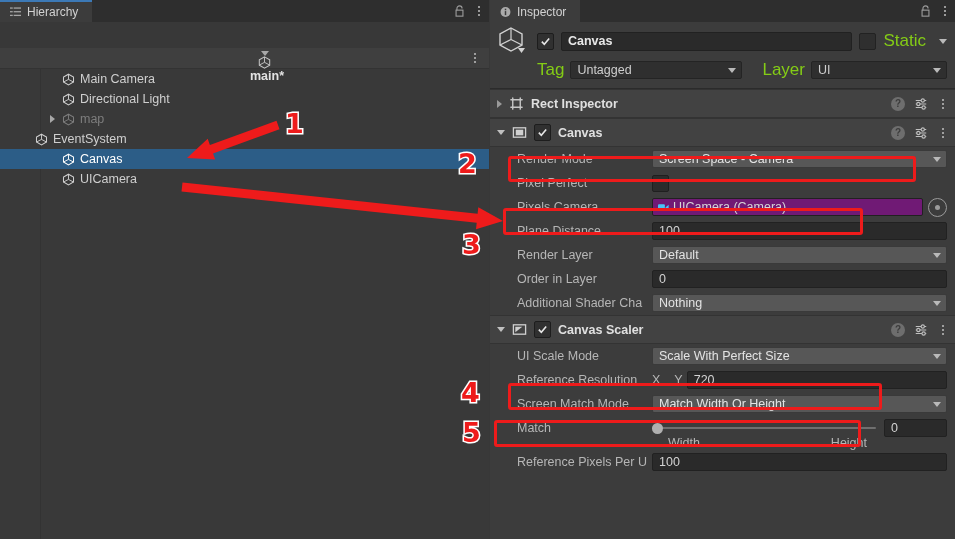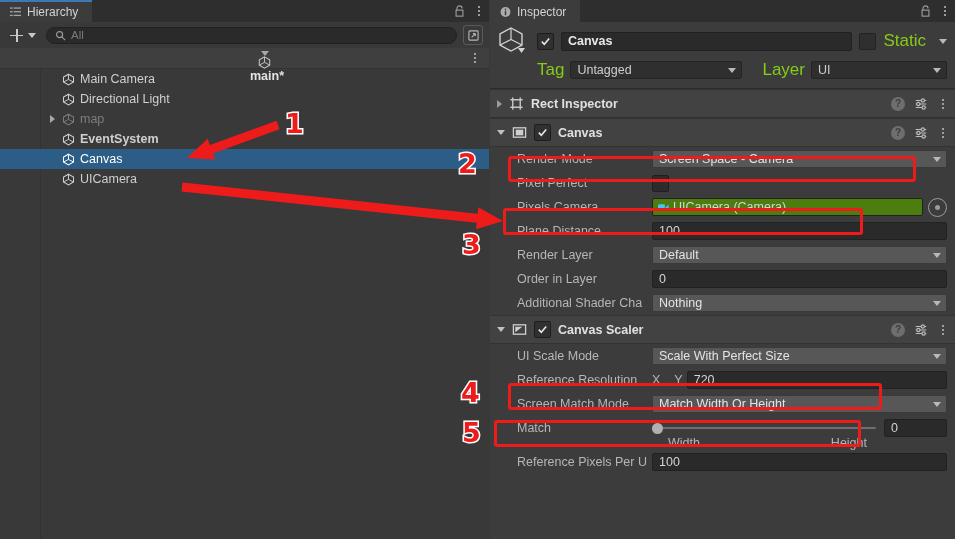--- a/index.html
+++ b/index.html
@@ -92,21 +92,21 @@
     height:18px;background:#2a2a2a;border:1px solid #212121;border-radius:2px;
     display:flex;align-items:center;padding:0 6px;color:#d3d3d3;font-size:12.5px;box-sizing:border-box;flex:1;
   }
   .flat{
     height:18px;background:#575757;border:1px solid #3a3a3a;border-radius:2px;
     display:flex;align-items:center;justify-content:space-between;padding:0 5px 0 6px;
     color:#e3e3e3;font-size:12.5px;box-sizing:border-box;flex:1;
   }
   .smallchk{width:15px;height:15px;background:#2c2c2c;border:1px solid #1f1f1f;border-radius:2px;}
   .objfield{
-    height:18px;background:#4d7c0f;border:1px solid #212121;border-radius:2px;flex:1;
+    height:18px;background:#701a75;border:1px solid #212121;border-radius:2px;flex:1;
     display:flex;align-items:center;gap:4px;padding:0 5px;color:#d6d6d6;font-size:12.5px;box-sizing:border-box;
   }
   .camicon{width:11px;height:9px;flex:none;}
   .selbtn{width:17px;height:17px;border-radius:50%;border:1.5px solid #9b9b9b;display:flex;align-items:center;justify-content:center;flex:none;margin-left:5px;}
   .selbtn i{width:5px;height:5px;border-radius:50%;background:#9b9b9b;display:block;}
 
   .xy{display:flex;align-items:center;gap:4px;flex:1;}
   .axlbl{color:#b6b6b6;font-size:12.5px;}
   .slider{flex:1;height:18px;display:flex;align-items:center;position:relative;}
   .strack{height:2px;background:#6f6f6f;width:100%;border-radius:1px;}
@@ -146,39 +146,20 @@
         <rect x="2" y="6" width="8" height="7" fill="none" stroke="#c0c0c0" stroke-width="1.3"></rect>
       </svg>
       <span class="kebab">
           <i></i>
           <i></i>
           <i></i>
         </span>
     </div>
   </div>
 
-  <div class="h-toolbar">
-    <div class="plusbtn">
-      <span class="plus"></span>
-      <span class="caret-d"></span>
-    </div>
-    <div class="searchbox">
-      <svg class="srch" viewBox="0 0 12 12">
-        <circle cx="5" cy="5" r="3.3" fill="none" stroke="#9a9a9a" stroke-width="1.3"></circle>
-        <line x1="7.5" y1="7.5" x2="11" y2="11" stroke="#9a9a9a" stroke-width="1.3"></line>
-      </svg>
-      <span>All</span>
-    </div>
-    <div class="winbtn">
-      <svg width="11" height="11" viewBox="0 0 12 12">
-        <rect x="1" y="1" width="10" height="10" rx="1" fill="none" stroke="#b8b8b8" stroke-width="1.2"></rect>
-        <path d="M4 8 L8 4 M8 4 H5.4 M8 4 V6.6" stroke="#b8b8b8" stroke-width="1.2" fill="none"></path>
-      </svg>
-    </div>
-  </div>
 
   <div class="h-list">
     <div class="hsep"></div>
 
     <div class="hrow scene" style="padding-left:45px;flex-direction:column;">
       <span class="foldarrow open"></span>
       <svg class="goicon" viewBox="0 0 14 14">
         <polygon points="7,1 12.6,4.2 12.6,9.8 7,13 1.4,9.8 1.4,4.2" fill="none" stroke="#c6c6c6" stroke-width="1.1"></polygon>
         <path d="M7 1 L7 6.8 M7 6.8 L1.4 9.8 M7 6.8 L12.6 9.8" stroke="#c6c6c6" stroke-width="1"></path>
       </svg>
@@ -212,21 +193,21 @@
         <div class="hrow dim" style="padding-left: 62px;">
           <span class="foldarrow" style="position:absolute;left:50px;"></span>
           <span style="display:inline-flex;align-items:center;color:#7d7d7d;">
             <svg class="goicon" viewBox="0 0 14 14">
               <polygon points="7,1.3 12.4,4.4 12.4,9.7 7,12.8 1.6,9.7 1.6,4.4" fill="none" stroke="currentColor" stroke-width="1.1"></polygon>
               <path d="M7 1.3 L7 6.9 M7 6.9 L1.6 9.7 M7 6.9 L12.4 9.7" stroke="currentColor" stroke-width="1" fill="none"></path>
             </svg>
           </span>
           <span>map</span>
         </div>
-        <div class="hrow" style="padding-left: 62px; font-weight: bold;">
+        <div class="hrow" style="padding-left: 35px;">
           <span style="display:inline-flex;align-items:center;color:#cfcfcf;">
             <svg class="goicon" viewBox="0 0 14 14">
               <polygon points="7,1.3 12.4,4.4 12.4,9.7 7,12.8 1.6,9.7 1.6,4.4" fill="none" stroke="currentColor" stroke-width="1.1"></polygon>
               <path d="M7 1.3 L7 6.9 M7 6.9 L1.6 9.7 M7 6.9 L12.4 9.7" stroke="currentColor" stroke-width="1" fill="none"></path>
             </svg>
           </span>
           <span>EventSystem</span>
         </div>
         <div class="hrow selected" style="padding-left: 62px;">
           <span style="display:inline-flex;align-items:center;color:#ffffff;">

